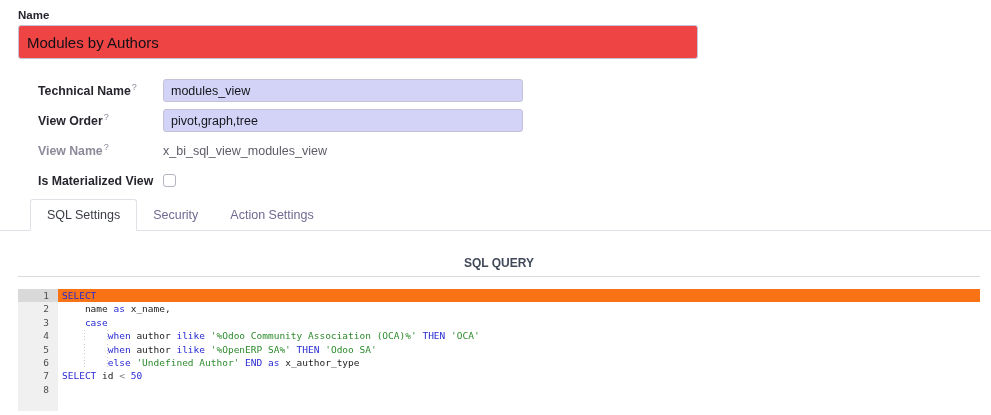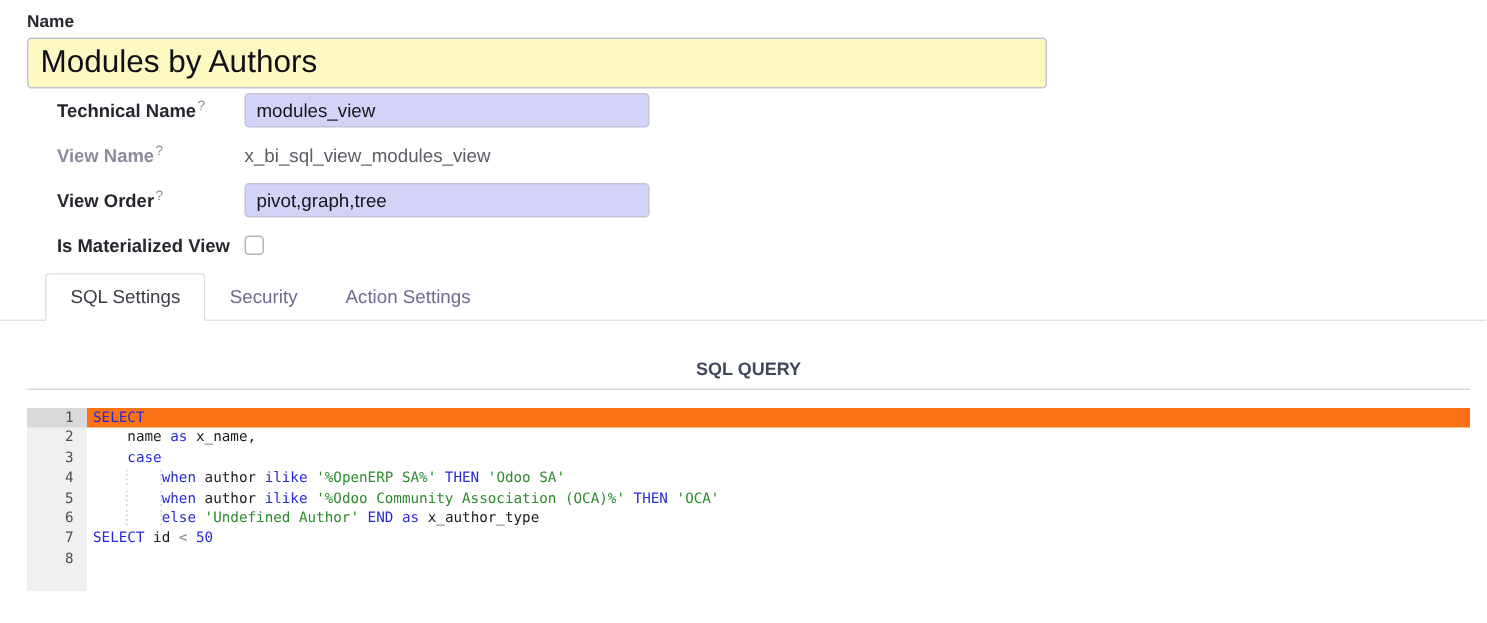--- a/index.html
+++ b/index.html
@@ -9,31 +9,31 @@
     background: #ffffff;
     font-family: "Liberation Sans", "DejaVu Sans", sans-serif;
     overflow: hidden;
     position: relative;
   }
   .content { padding: 9px 0 0 18px; }
 
   .name-label { font-size: 11.5px; font-weight: bold; color: #26262e; margin-bottom: 4px; }
   .name-input {
     width: 680px; height: 34px;
-    background: #fef9c3; border: 1px solid #c3c2d6; border-radius: 3px;
-    font-size: 21px; color: #101016; padding: 0 8px;
-    font-family: inherit; display: block; margin-bottom: 3px; outline: none;
+    background: #ef4444; border: 1px solid #c3c2d6; border-radius: 3px;
+    font-size: 15px; color: #101016; padding: 0 8px;
+    font-family: inherit; display: block; margin-bottom: 20px; outline: none;
   }
 
   .field-row { display: flex; align-items: center; min-height: 23px; margin-bottom: 7px; }
   .field-label { width: 125px; flex: 0 0 125px; font-size: 12.3px; font-weight: bold; color: #26262e; margin-left: 20px; }
   .field-label.muted { color: #8c8b9b; }
   sup.help { color: #8a8a98; font-size: 9px; font-weight: normal; margin-left: 1px; }
   .small-input {
-    width: 270px; height: 23px;
+    width: 360px; height: 23px;
     background: #d3d3f8; border: 1px solid #c3c2d6; border-radius: 3px;
     font-size: 12.5px; padding: 0 7px; color: #15151b; font-family: inherit; outline: none;
   }
   .readonly-value { font-size: 12.5px; color: #5d5c66; }
   .o-checkbox {
     appearance: none; -webkit-appearance: none;
     width: 13px; height: 13px; margin: 0;
     border: 1px solid #b4b3c0; border-radius: 3px; background: #fff; cursor: pointer;
   }
 
@@ -83,27 +83,27 @@
 
   <div class="name-label">Name</div>
   <input class="name-input" type="text" value="Modules by Authors" style="">
 
   <div class="field-row">
     <div class="field-label"><span>Technical Name</span><sup class="help">?</sup></div>
     <input class="small-input" type="text" value="modules_view" style="">
   </div>
 
   <div class="field-row">
-    <div class="field-label muted"><span>View Name</span><sup class="help">?</sup></div>
-    <div class="readonly-value">x_bi_sql_view_modules_view</div>
+    <div class="field-label"><span>View Order</span><sup class="help">?</sup></div>
+    <input class="small-input" type="text" value="pivot,graph,tree" style="">
   </div>
 
   <div class="field-row">
-    <div class="field-label"><span>View Order</span><sup class="help">?</sup></div>
-    <input class="small-input" type="text" value="pivot,graph,tree" style="">
+    <div class="field-label muted"><span>View Name</span><sup class="help">?</sup></div>
+    <div class="readonly-value">x_bi_sql_view_modules_view</div>
   </div>
 
   <div class="field-row">
     <div class="field-label">Is Materialized View</div>
     <input class="o-checkbox" type="checkbox" style="">
   </div>
 
 </div>
 
 <div class="tabs">
@@ -124,18 +124,18 @@
       <div class="gutter-cell">4</div>
       <div class="gutter-cell">5</div>
       <div class="gutter-cell">6</div>
       <div class="gutter-cell">7</div>
       <div class="gutter-cell">8</div>
     </div>
   <div class="code-area">
       <div class="code-line active"><span class="tok-kw">SELECT</span></div>
       <div class="code-line"><span class="tok-pl">    name </span><span class="tok-kw">as</span><span class="tok-pl"> x_name,</span></div>
       <div class="code-line"><span class="tok-pl">    </span><span class="tok-kw">case</span></div>
+      <div class="code-line"><span class="tok-ind">        </span><span class="tok-kw">when</span><span class="tok-pl"> author </span><span class="tok-kw">ilike</span><span class="tok-pl"> </span><span class="tok-str">'%Odoo Community Association (OCA)%'</span><span class="tok-pl"> </span><span class="tok-kw">THEN</span><span class="tok-pl"> </span><span class="tok-str">'OCA'</span></div>
       <div class="code-line"><span class="tok-ind">        </span><span class="tok-kw">when</span><span class="tok-pl"> author </span><span class="tok-kw">ilike</span><span class="tok-pl"> </span><span class="tok-str">'%OpenERP SA%'</span><span class="tok-pl"> </span><span class="tok-kw">THEN</span><span class="tok-pl"> </span><span class="tok-str">'Odoo SA'</span></div>
-      <div class="code-line"><span class="tok-ind">        </span><span class="tok-kw">when</span><span class="tok-pl"> author </span><span class="tok-kw">ilike</span><span class="tok-pl"> </span><span class="tok-str">'%Odoo Community Association (OCA)%'</span><span class="tok-pl"> </span><span class="tok-kw">THEN</span><span class="tok-pl"> </span><span class="tok-str">'OCA'</span></div>
       <div class="code-line"><span class="tok-ind">        </span><span class="tok-kw">else</span><span class="tok-pl"> </span><span class="tok-str">'Undefined Author'</span><span class="tok-pl"> </span><span class="tok-kw">END</span><span class="tok-pl"> </span><span class="tok-kw">as</span><span class="tok-pl"> x_author_type</span></div>
       <div class="code-line"><span class="tok-kw">SELECT</span><span class="tok-pl"> id </span><span class="tok-op">&lt;</span><span class="tok-pl"> </span><span class="tok-num">50</span></div>
     </div>
 </div>
 
 </body></html>

